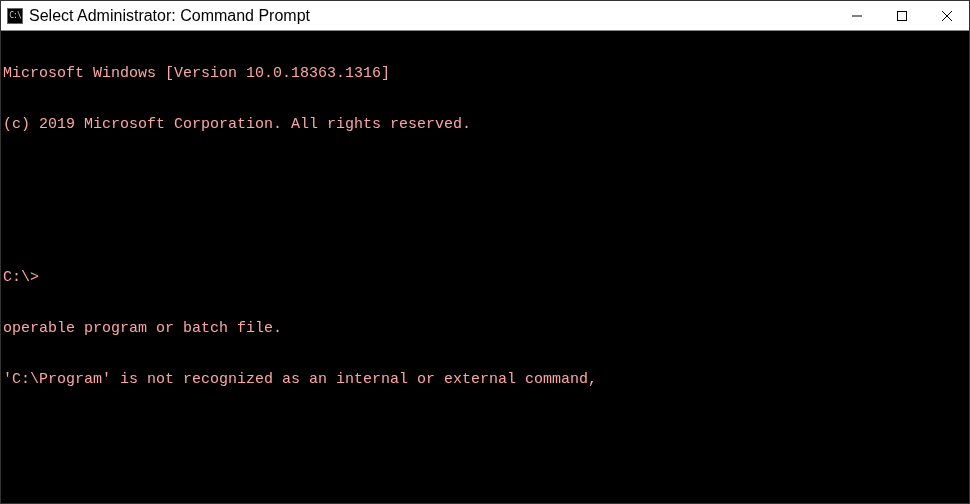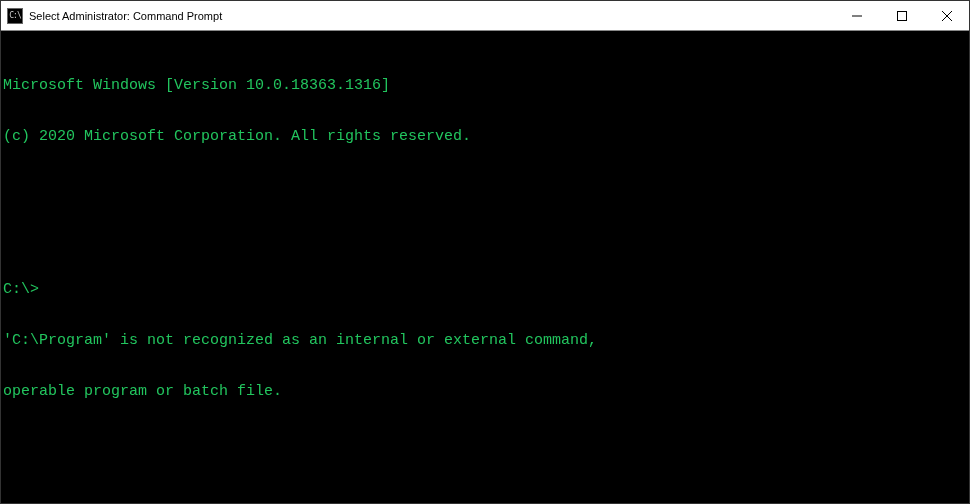--- a/index.html
+++ b/index.html
@@ -39,21 +39,21 @@
       align-items: center;
       justify-content: center;
       font-size: 8px;
       color: #ccc;
       font-family: Consolas, monospace;
       letter-spacing: -1px;
       border: 1px solid #666;
     }
     .title-text {
       flex: 1;
-      font-size: 11px;
+      font-size: 16px;
       color: #000;
     }
     .win-controls {
       display: flex;
       height: 100%;
     }
     .win-btn {
       width: 45px;
       height: 100%;
       display: flex;
@@ -65,25 +65,25 @@
     .win-btn svg {
       width: 10px;
       height: 10px;
       stroke: #000;
       stroke-width: 1;
       fill: none;
     }
     .console {
       flex: 1;
       background: #000;
-      color: #22c55e;
+      color: #fca5a5;
       font-family: Consolas, "Courier New", monospace;
       font-size: 15px;
       line-height: 17px;
-      padding: 12px 2px;
+      padding: 0 2px;
       white-space: pre-wrap;
       word-break: break-all;
       overflow: hidden;
       position: relative;
     }
     .line {
       min-height: 17px;
     }
   </style>
 </head>
@@ -107,26 +107,26 @@
       <div class="win-btn close">
         <svg viewBox="0 0 10 10">
             <line x1="0" y1="0" x2="10" y2="10"></line>
             <line x1="10" y1="0" x2="0" y2="10"></line>
           </svg>
       </div>
     </div>
   </div>
   <div class="console">
     <div class="line">Microsoft Windows [Version 10.0.18363.1316]</div>
-    <div class="line">(c) 2020 Microsoft Corporation. All rights reserved.</div>
+    <div class="line">(c) 2019 Microsoft Corporation. All rights reserved.</div>
     <div class="line"></div>
     <div class="line"></div>
     <div class="line">C:\&gt;</div>
+    <div class="line">operable program or batch file.</div>
     <div class="line">'C:\Program' is not recognized as an internal or external command,</div>
-    <div class="line">operable program or batch file.</div>
     
     
     
     
     
     
     
     
     
     

